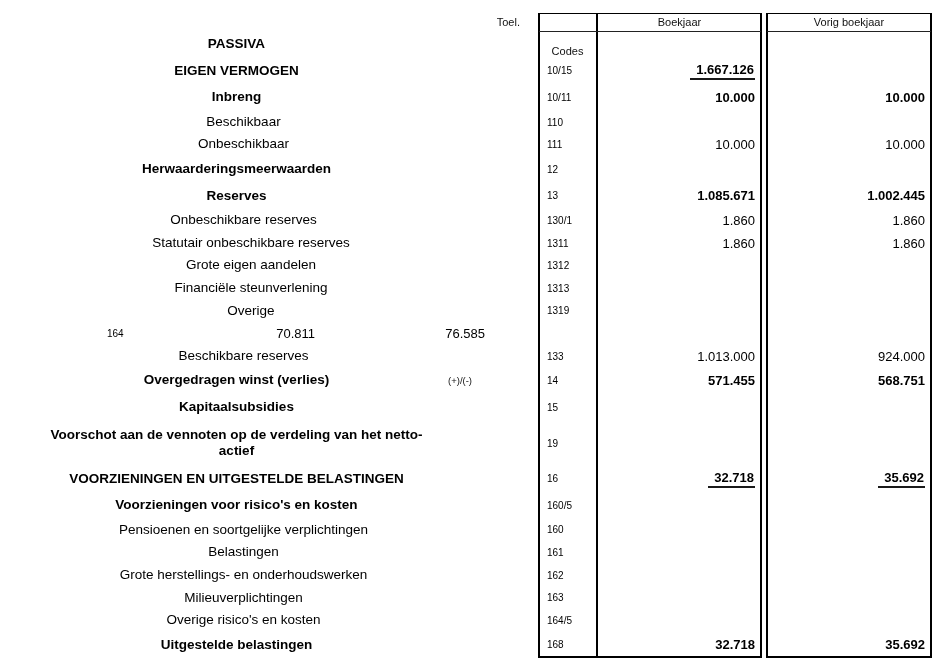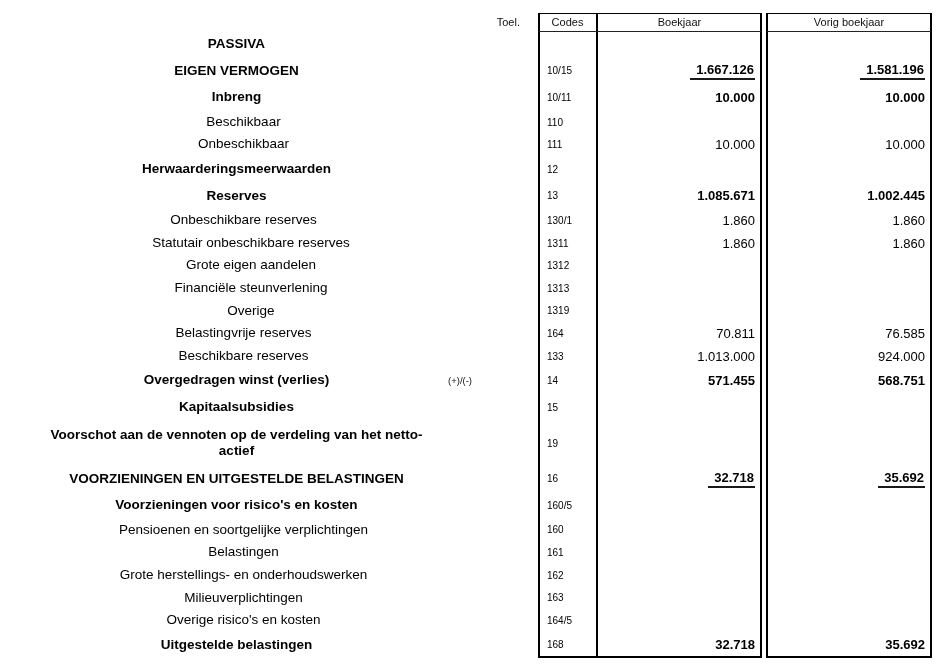--- a/index.html
+++ b/index.html
@@ -27,21 +27,21 @@
   .hdr-rule.a { left:539px; width:222px; }
   .hdr-rule.b { left:767px; width:164px; }
 
   
   .col-hdr {
     position:absolute; top:14px; height:16px;
     display:flex; align-items:center; justify-content:center;
     font-size:11px; color:#111;
   }
   .hdr-toel { left:440px; width:98px; justify-content:flex-end; padding-right:18px; }
-  .hdr-codes { left:539px; width:57px; }
+  .hdr-codes { left:539px; width:57px;margin-top:29px; }
   .hdr-boekjaar { left:598px; width:163px; }
   .hdr-vorig { left:767px; width:164px; }
 
   
   .rows { position:absolute; left:0; top:31px; width:951px; }
   .row { display:flex; align-items:center; }
   .row.section { height:26.6px; }
   .row.item { height:22.6px; }
   .row.tall { height:45px; }
 
@@ -83,21 +83,20 @@
         <div class="cell-toel"></div>
         <div class="cell-code"></div>
         <div class="cell-cur"></div>
         <div class="cell-prev"></div>
       </div>
       <div class="row section">
         <div class="cell-label indent-0 b">EIGEN VERMOGEN</div>
         <div class="cell-toel"></div>
         <div class="cell-code">10/15</div>
         <div class="cell-cur"><span class="val-bold ul">1.667.126</span></div>
-        <div class="cell-prev"><span class="val-bold ul">1.581.196</span></div>
       </div>
       <div class="row section">
         <div class="cell-label indent-0 b">Inbreng</div>
         <div class="cell-toel"></div>
         <div class="cell-code">10/11</div>
         <div class="cell-cur"><span class="val-bold">10.000</span></div>
         <div class="cell-prev"><span class="val-bold">10.000</span></div>
       </div>
       <div class="row item">
         <div class="cell-label indent-1">Beschikbaar</div>
@@ -156,21 +155,20 @@
         <div class="cell-prev"></div>
       </div>
       <div class="row item">
         <div class="cell-label indent-2">Overige</div>
         <div class="cell-toel"></div>
         <div class="cell-code">1319</div>
         <div class="cell-cur"></div>
         <div class="cell-prev"></div>
       </div>
       <div class="row item">
-        <div class="cell-label indent-1">Belastingvrije reserves</div>
         <div class="cell-toel"></div>
         <div class="cell-code">164</div>
         <div class="cell-cur"><span class="">70.811</span></div>
         <div class="cell-prev"><span class="">76.585</span></div>
       </div>
       <div class="row item">
         <div class="cell-label indent-1">Beschikbare reserves</div>
         <div class="cell-toel"></div>
         <div class="cell-code">133</div>
         <div class="cell-cur"><span class="">1.013.000</span></div>

